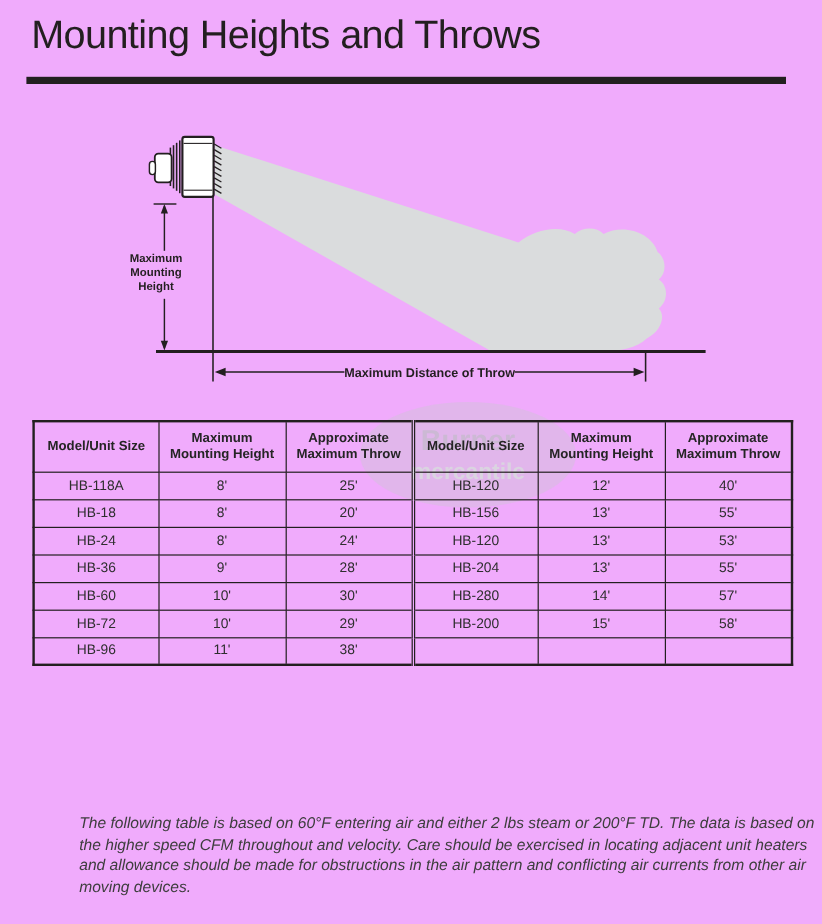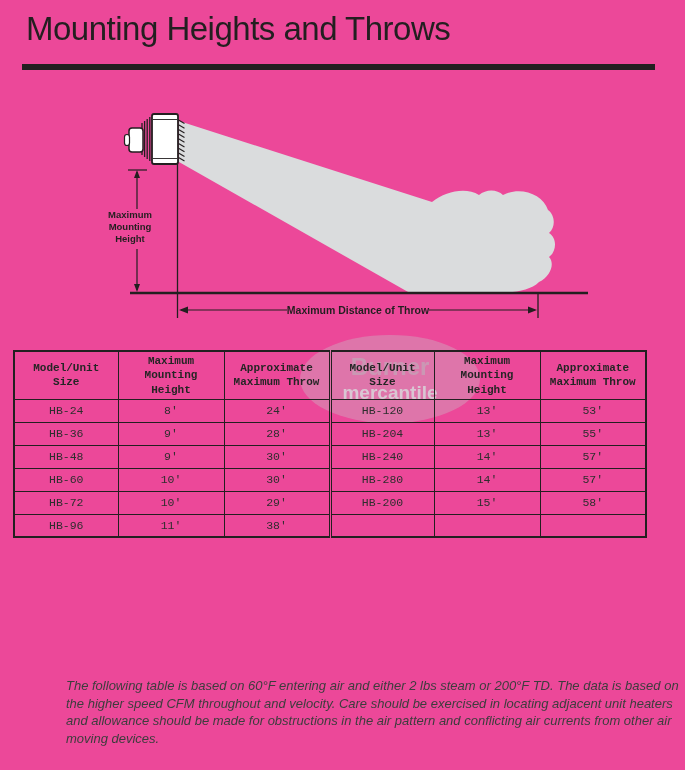--- a/index.html
+++ b/index.html
@@ -1,34 +1,34 @@
 <!DOCTYPE html>
 <html><head>
 <meta charset="utf-8">
 <style>
   * { margin:0; padding:0; box-sizing:border-box; }
   html,body { background:#fff; }
   .page {
-    position:relative; width:685px; height:770px; background:#ec4899;
+    position:relative; width:685px; height:770px; background:#f0abfc;
     font-family:"Liberation Sans", sans-serif; color:#231f20; overflow:hidden;padding-left:22px;
   }
   .title {
     position:absolute; left:26px; top:10px; font-size:33px; font-weight:normal;
     letter-spacing:-0.5px; color:#231f20; white-space:nowrap;
   }
   .title-rule {
     position:absolute; left:22px; top:64px; width:633px; height:6px; background:#231f20;
   }
   .diagram { position:absolute; left:0; top:90px; width:685px; height:250px; }
   .diagram text { font-family:"Liberation Sans", sans-serif; fill:#231f20; font-weight:bold; }
   .watermark { position:absolute; left:298px; top:333px; width:184px; height:92px; z-index:1; pointer-events:none; }
   .watermark text { font-family:"Liberation Sans", sans-serif; font-weight:bold; }
   .spec-table {
-    position:absolute; left:13px; top:350px; width:591px; z-index:2;
-    border-collapse:collapse; table-layout:fixed; background:transparent;font-family:Liberation Mono, monospace;
+    position:absolute; left:27px; top:350px; width:591px; z-index:2;
+    border-collapse:collapse; table-layout:fixed; background:transparent;
   }
   .spec-table th, .spec-table td {
     border:1px solid #231f20; text-align:center; vertical-align:middle;
     color:#2e2e2e; overflow:hidden;
   }
   .spec-table { border:2px solid #231f20; }
   .spec-table th {
     font-size:11px; font-weight:bold; line-height:1.3; height:42px; color:#252525;
     border-bottom:1.5px solid #231f20; padding:2px 3px;
   }
@@ -134,44 +134,52 @@
         <th>Model/Unit Size</th>
         <th>Maximum Mounting Height</th>
         <th>Approximate Maximum Throw</th>
         <th class="dbl">Model/Unit Size</th>
         <th>Maximum Mounting Height</th>
         <th>Approximate Maximum Throw</th>
       </tr>
     </thead>
     <tbody>
       <tr>
+        <td>HB-118A</td>
+        <td>8'</td>
+        <td>25'</td>
+        <td class="dbl">HB-120</td>
+        <td>12'</td>
+        <td>40'</td>
+      </tr>
+      <tr>
+        <td>HB-18</td>
+        <td>8'</td>
+        <td>20'</td>
+        <td class="dbl">HB-156</td>
+        <td>13'</td>
+        <td>55'</td>
+      </tr>
+      <tr>
         <td>HB-24</td>
         <td>8'</td>
         <td>24'</td>
         <td class="dbl">HB-120</td>
         <td>13'</td>
         <td>53'</td>
       </tr>
       <tr>
         <td>HB-36</td>
         <td>9'</td>
         <td>28'</td>
         <td class="dbl">HB-204</td>
         <td>13'</td>
         <td>55'</td>
       </tr>
       <tr>
-        <td>HB-48</td>
-        <td>9'</td>
-        <td>30'</td>
-        <td class="dbl">HB-240</td>
-        <td>14'</td>
-        <td>57'</td>
-      </tr>
-      <tr>
         <td>HB-60</td>
         <td>10'</td>
         <td>30'</td>
         <td class="dbl">HB-280</td>
         <td>14'</td>
         <td>57'</td>
       </tr>
       <tr>
         <td>HB-72</td>
         <td>10'</td>

